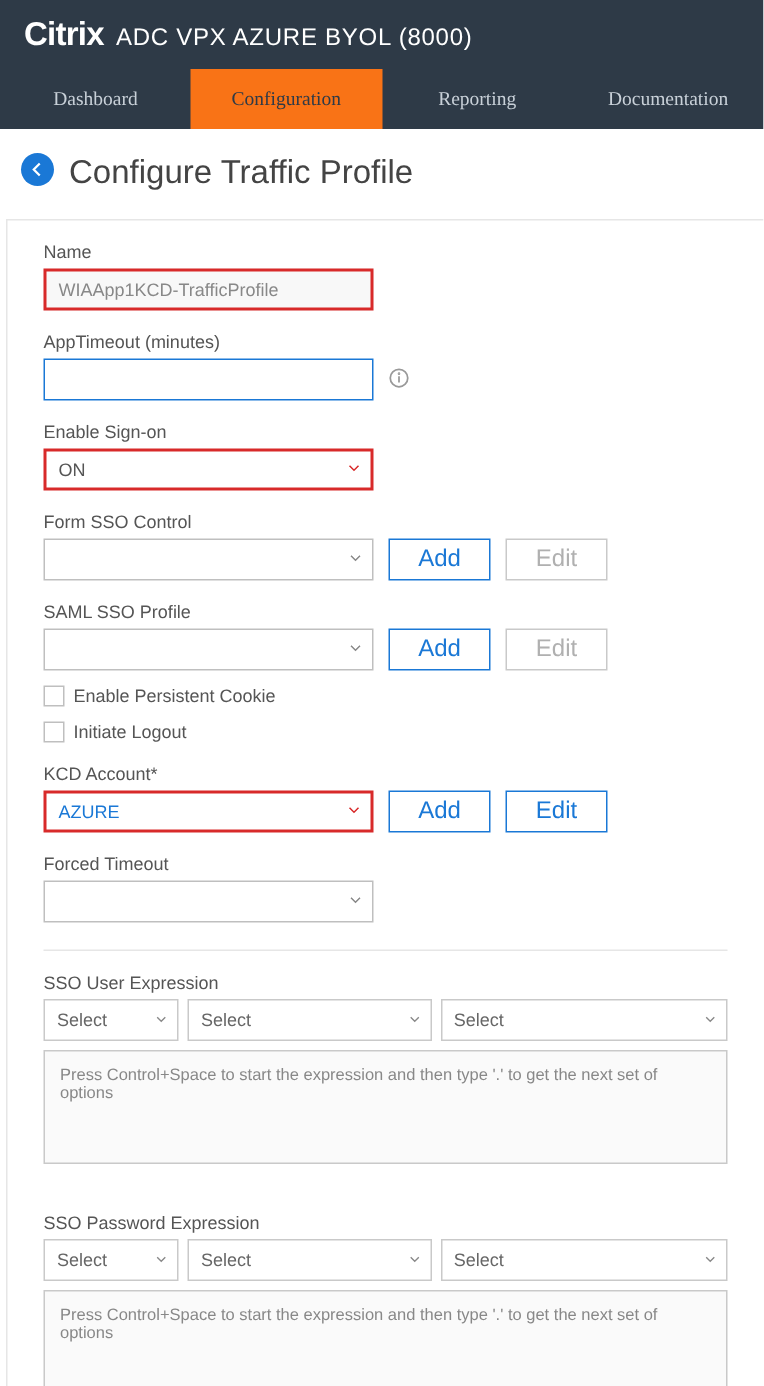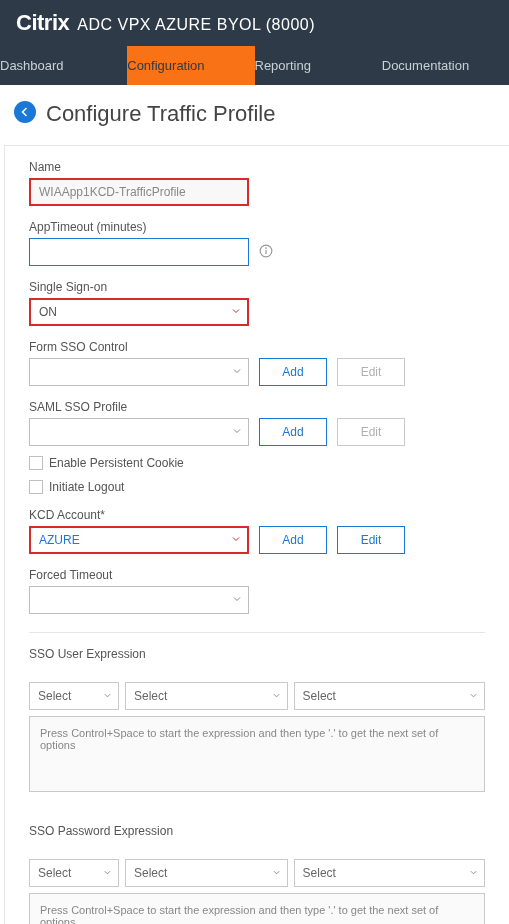--- a/index.html
+++ b/index.html
@@ -20,24 +20,26 @@
     gap: 8px;
   }
   .header .brand { font-weight: 700; font-size: 22px; letter-spacing: -0.5px; }
   .header .product { font-weight: 300; font-size: 16px; letter-spacing: 0.5px; }
   .tabs {
     display: flex;
     background: #2e3a47;
   }
   .tab {
     padding: 12px 0;
+    text-align: center;
     color: #c8d0d8;
     font-size: 13px;
     cursor: pointer;
     flex: 1;
+    font-family: Liberation Serif, serif;
   }
   .tab.active {
     background: #f97316;
     color: #2e3a47;
   }
   .page-title-row {
     display: flex;
     align-items: flex-start;
     gap: 10px;
     padding: 16px 14px 18px 14px;
@@ -85,35 +87,35 @@
   }
   .select .chev svg { width: 10px; height: 10px; }
   .select.hl .chev svg path { stroke: #d82a2a; }
   .info-icon { color: #888; cursor: pointer; }
   .btn {
     height: 28px;
     min-width: 68px;
     border: 1px solid #1a78d6;
     background: #fff;
     color: #1a78d6;
-    font-size: 12px;
+    font-size: 16px;
     cursor: pointer;
     padding: 0 14px;
   }
   .btn.disabled {
     border-color: #c9c9c9;
     color: #b0b0b0;
     cursor: default;
   }
   .checkbox-row { display: flex; align-items: center; gap: 6px; margin-top: 10px; font-size: 12px; color: #555; }
   .checkbox {
     width: 14px; height: 14px; border: 1px solid #bfbfbf; background: #fff; cursor: pointer;
   }
   .section-divider { border-top: 1px solid #e6e6e6; margin-top: 18px; padding-top: 14px; }
-  .expr-row { display: flex; gap: 6px; margin-top: 21px; text-align: right; }
+  .expr-row { display: flex; gap: 6px; margin-top: 4px; text-align: right; }
   .expr-select {
     height: 28px;
     border: 1px solid #c9c9c9;
     background: #fff;
     padding: 0 8px;
     font-size: 12px;
     color: #666;
     position: relative;
     display: flex;
     align-items: center;
@@ -170,21 +172,21 @@
         <svg width="14" height="14" viewBox="0 0 24 24" fill="none" stroke="#999" stroke-width="2">
             <circle cx="12" cy="12" r="10"></circle>
             <line x1="12" y1="10" x2="12" y2="17"></line>
             <circle cx="12" cy="7" r="0.5" fill="#999"></circle>
           </svg>
       </span>
     </div>
   </div>
 
   <div class="field">
-    <label class="field-label">Single Sign-on</label>
+    <label class="field-label">Enable Sign-on</label>
     <div class="select hl w220">
       <span>ON</span>
       <span class="chev"><svg viewBox="0 0 20 20">
             <path d="M4 7l6 6 6-6" stroke="#d82a2a" stroke-width="2" fill="none"></path>
           </svg></span>
     </div>
   </div>
 
   <div class="field">
     <label class="field-label">Form SSO Control</label>

